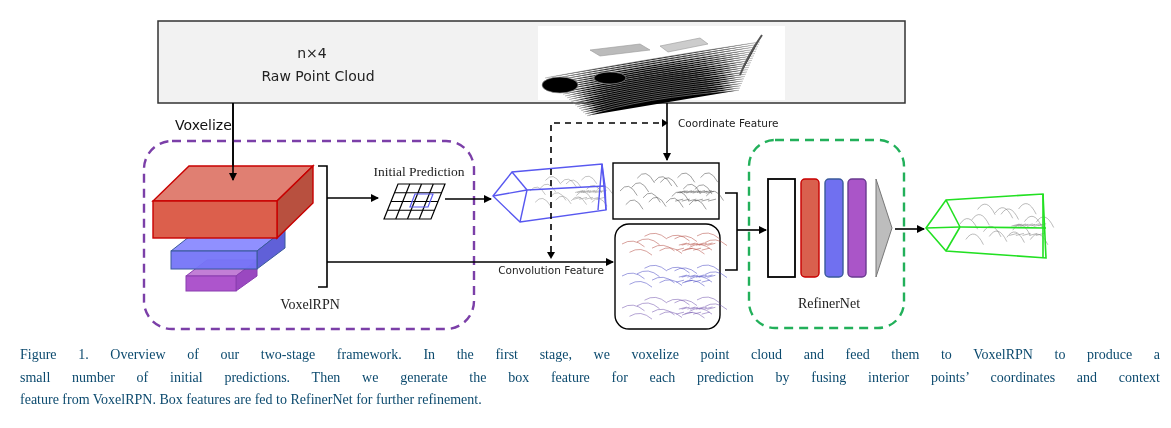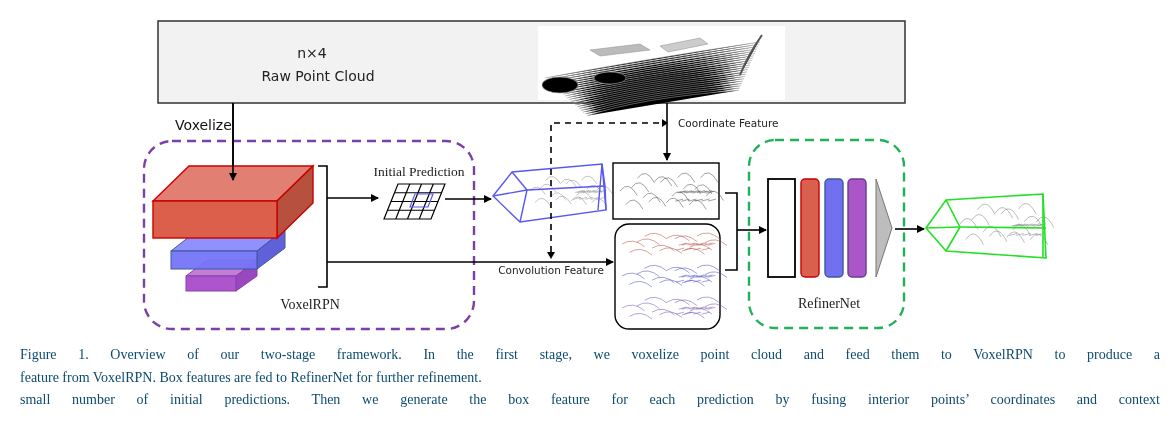--- a/index.html
+++ b/index.html
@@ -327,15 +327,15 @@
       <line x1="946" y1="200" x2="960" y2="227"></line>
       <line x1="946" y1="251" x2="960" y2="227"></line>
       <line x1="960" y1="227" x2="1046" y2="228"></line>
       <line x1="1043" y1="194" x2="1043" y2="258"></line>
     </g>
   </g>
 </svg>
 
 <div id="caption">
   <span class="line">Figure 1. Overview of our two-stage framework.  In the first stage, we voxelize point cloud and feed them to VoxelRPN to produce a</span>
+  <span class="line">small number of initial predictions. Then we generate the box feature for each prediction by fusing interior points’ coordinates and context</span>
   <span class="line last">feature from VoxelRPN. Box features are fed to RefinerNet for further refinement.</span>
-  <span class="line">small number of initial predictions. Then we generate the box feature for each prediction by fusing interior points’ coordinates and context</span>
 </div>
 
 </body></html>

